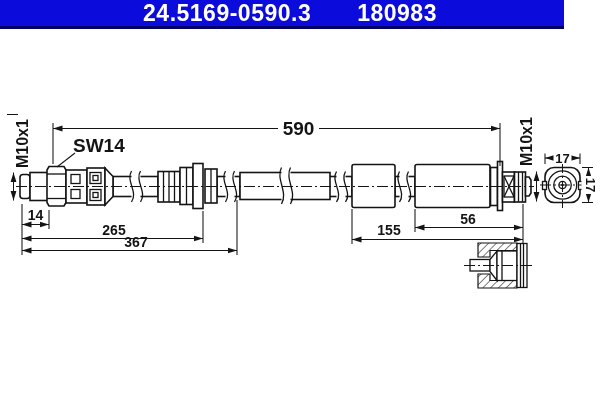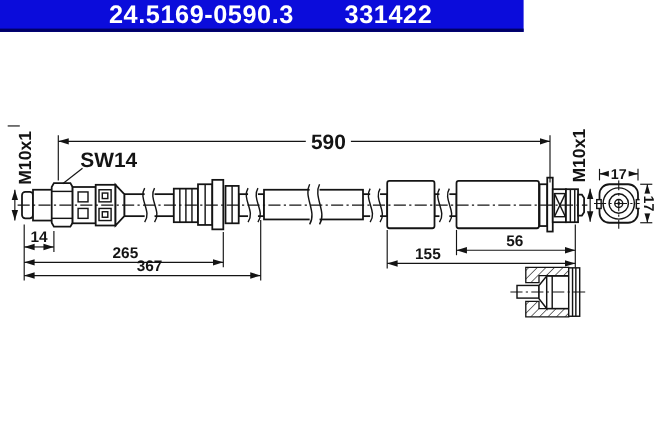--- a/index.html
+++ b/index.html
@@ -1,37 +1,37 @@
 <!DOCTYPE html>
 <html style="--header-bg: #0b0cdb; --header-border: #000066; --header-text: #ffffff; --line: #141414; --bg: #ffffff;"><head>
 <meta charset="utf-8">
 <style>
   html,body{margin:0;padding:0}
   body{width:600px;height:400px;position:relative;overflow:hidden;
        background:var(--bg,#fff);font-family:"Liberation Sans",sans-serif}
-  .header{position:absolute;top:0;left:0;width:476px;height:29px;box-sizing:border-box;
+  .header{position:absolute;top:0;left:0;width:564px;height:29px;box-sizing:border-box;
           background:var(--header-bg,#0b0cdb);border-bottom:3px solid var(--header-border,#000066);
           display:flex;align-items:center;justify-content:center;gap:46px;padding-left:16px;
           color:var(--header-text,#fff);font-weight:bold;font-size:23px;letter-spacing:.5px}
   svg{position:absolute;top:0;left:0}
   svg text{font-family:"Liberation Sans",sans-serif;font-weight:bold;fill:var(--line,#141414)}
   .ol{fill:#fff;stroke:var(--line,#141414);stroke-width:1.6}
   .ol2{fill:#fff;stroke:var(--line,#141414);stroke-width:1.3}
   .tl{fill:none;stroke:var(--line,#141414);stroke-width:1.3}
   .dim{fill:none;stroke:var(--line,#141414);stroke-width:1.05}
   .cl{fill:none;stroke:var(--line,#141414);stroke-width:1;stroke-dasharray:11 3 2 3}
   .wf{fill:#fff;stroke:none}
   .ht{fill:url(#hatch);stroke:var(--line,#141414);stroke-width:1.2}
 </style>
 </head>
 <body>
 
 <div class="header">
   <span>24.5169-0590.3</span>
-  <span>331422</span>
+  <span>180983</span>
 </div>
 
 <svg width="600" height="400" viewBox="0 0 600 400">
   <defs>
     <marker id="arr" viewBox="0 0 10 7" markerWidth="10" markerHeight="7" refX="9.5" refY="3.5" orient="auto-start-reverse" markerUnits="userSpaceOnUse">
       <path d="M0,0.6 L9.5,3.5 L0,6.4 Z" fill="#141414"></path>
     </marker>
     <pattern id="hatch" patternUnits="userSpaceOnUse" width="5.5" height="5.5" patternTransform="rotate(45)">
       <line x1="0" y1="0" x2="0" y2="5.5" stroke="#141414" stroke-width="1.1"></line>
     </pattern>

